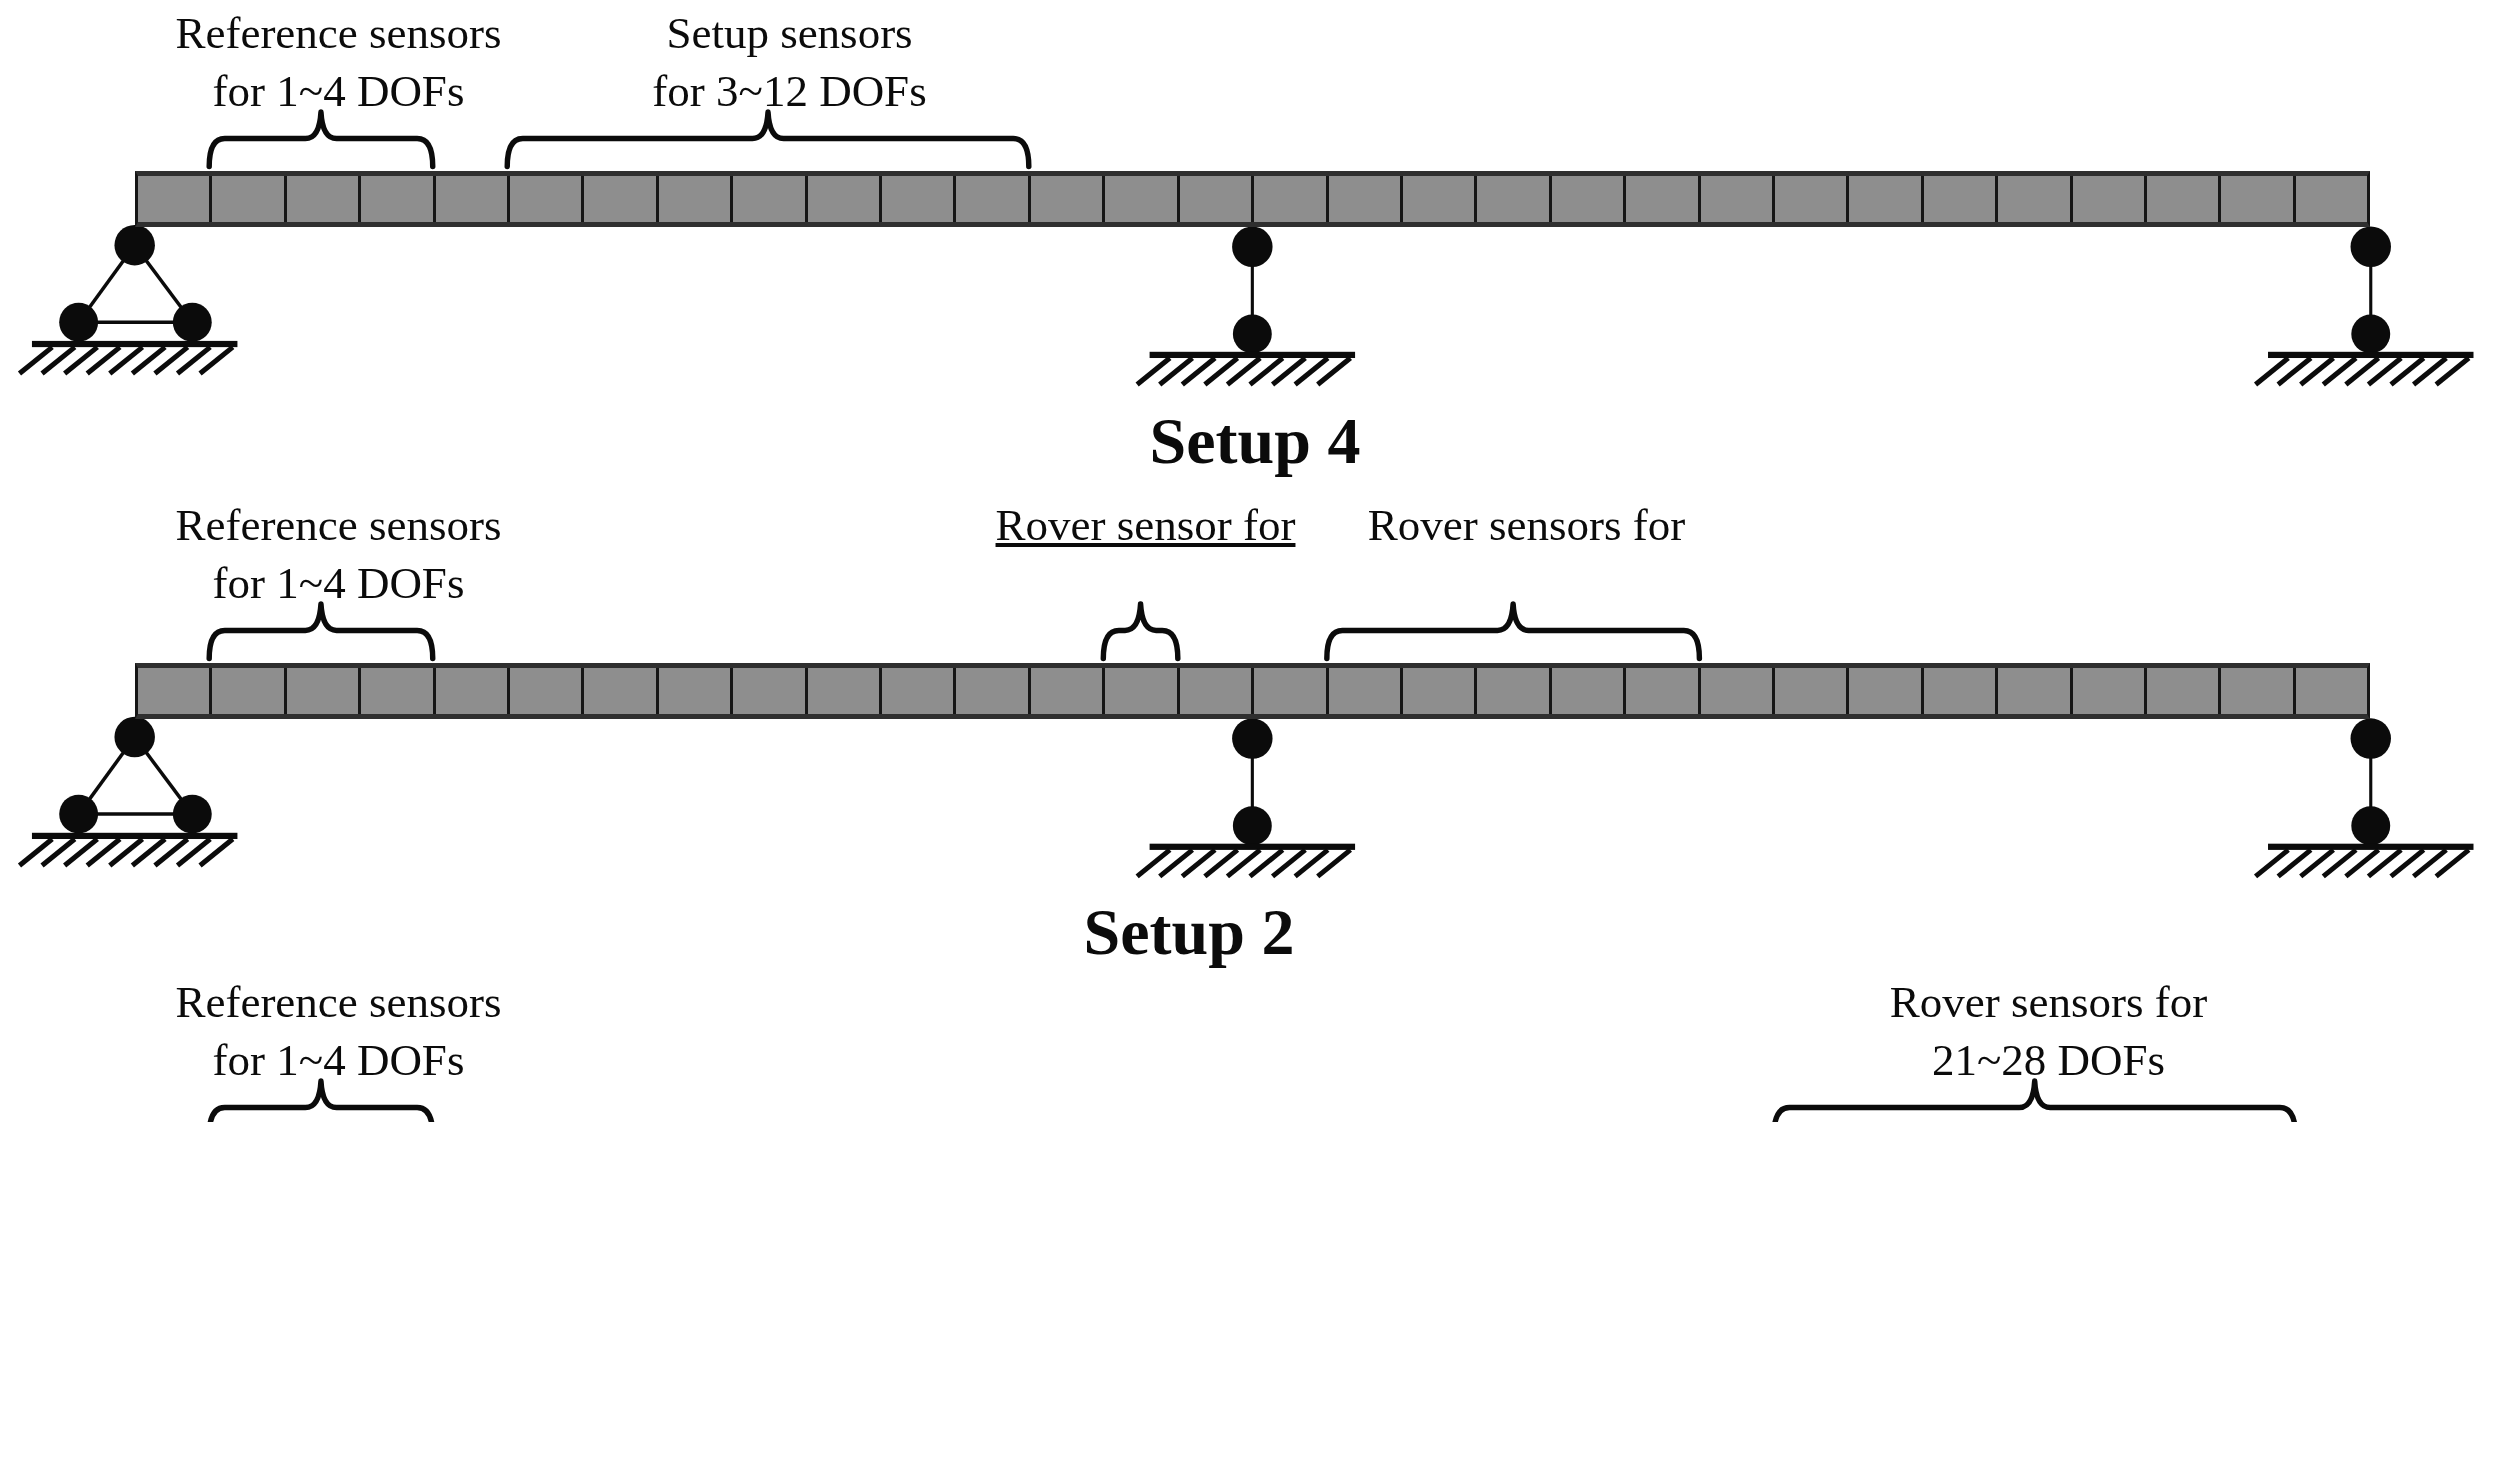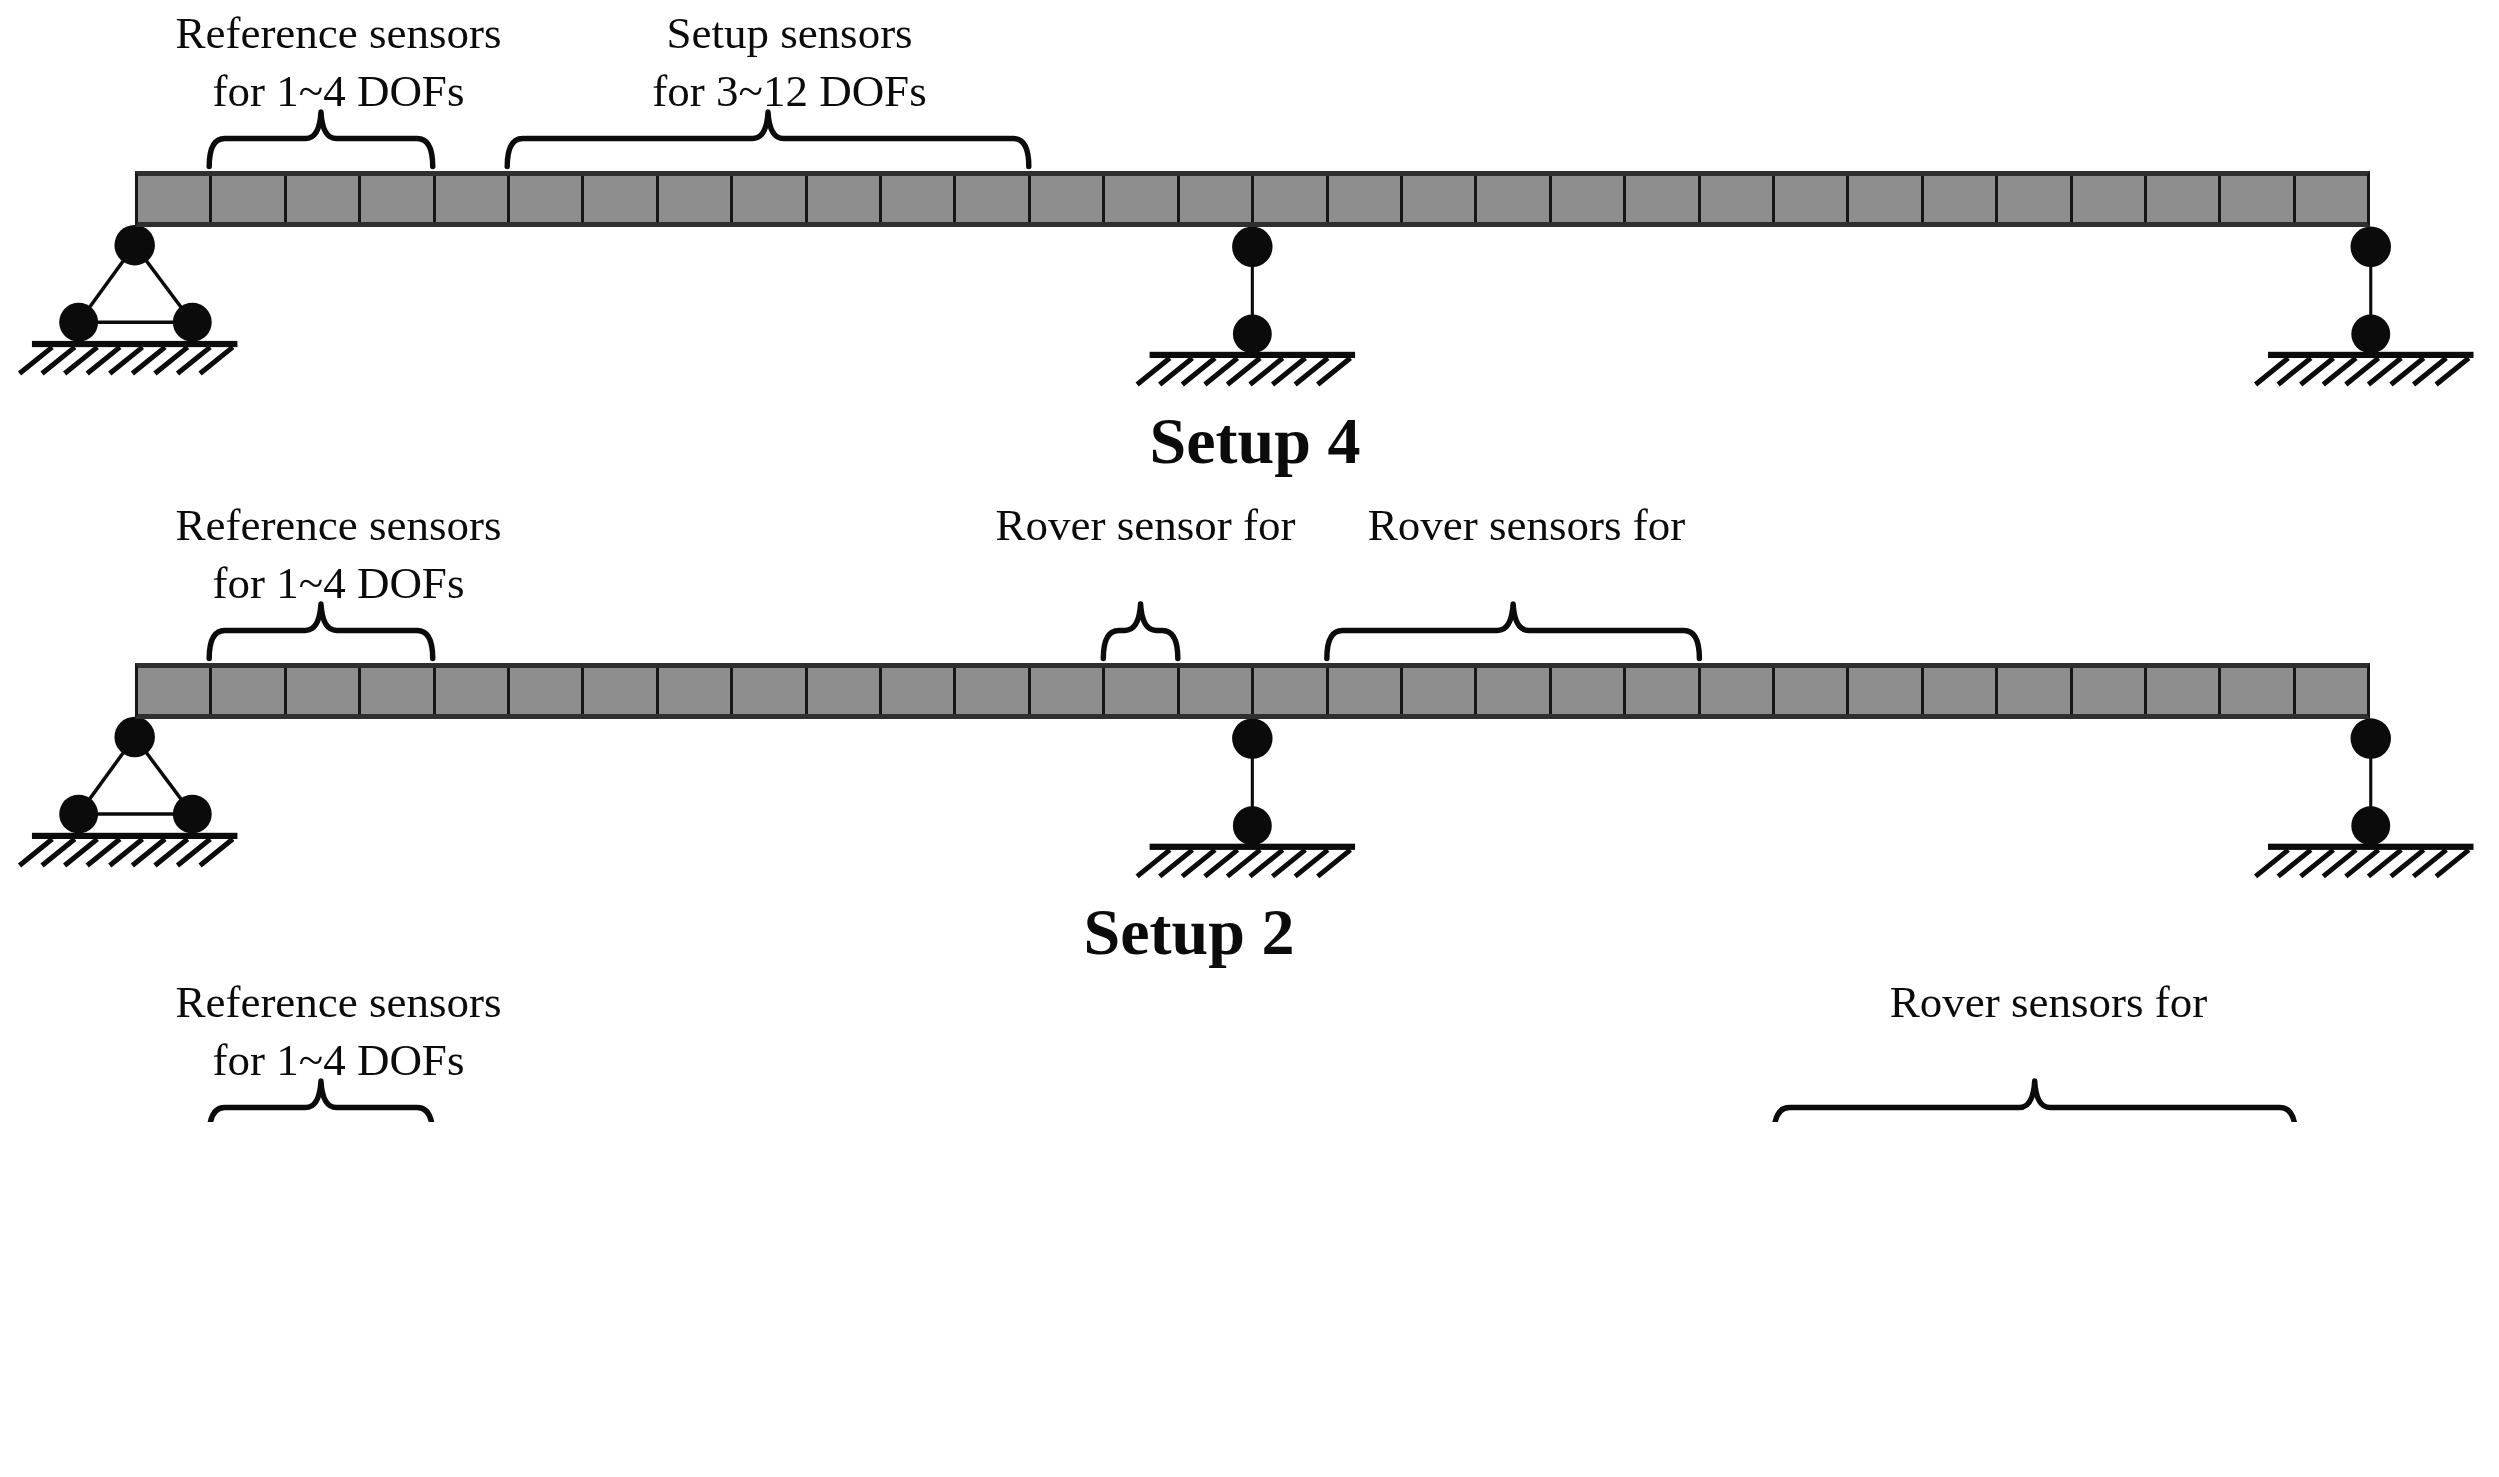--- a/index.html
+++ b/index.html
@@ -266,21 +266,21 @@
           <div class="cell"></div>
           <div class="cell"></div>
           <div class="cell"></div>
           <div class="cell"></div>
           <div class="cell"></div>
         </div>
         <div class="grp-label" style="left: 339px; top: 496px;">
           <div>Reference sensors</div>
           <div>for 1~4 DOFs</div>
         </div>
-        <div class="grp-label" style="left: 1146px; top: 496px;">
+        <div class="grp-label" style="left: 1146px; top: 496px; text-decoration: underline;">
           <div>Rover sensor for</div>
         </div>
         <div class="grp-label" style="left: 1527px; top: 496px;">
           <div>Rover sensors for</div>
         </div>
         <div class="caption" style="left: 1189px; top: 893px;">Setup 2</div>
       </div>
       <div>
         <div class="beam" style="left: 135px; top: 1140px; width: 2235px; height: 56px; background: rgb(142, 142, 142);">
           <div class="cell"></div>
@@ -313,18 +313,19 @@
           <div class="cell"></div>
           <div class="cell"></div>
           <div class="cell"></div>
         </div>
         <div class="grp-label" style="left: 339px; top: 973px;">
           <div>Reference sensors</div>
           <div>for 1~4 DOFs</div>
         </div>
         <div class="grp-label" style="left: 2049px; top: 973px;">
           <div>Rover sensors for</div>
+          <div>21~28 DOFs</div>
         </div>
         <div class="caption" style="left: 1255px; top: 1370px;">Setup 3</div>
       </div>
     </div>
 </div>
 
 
 </body></html>

